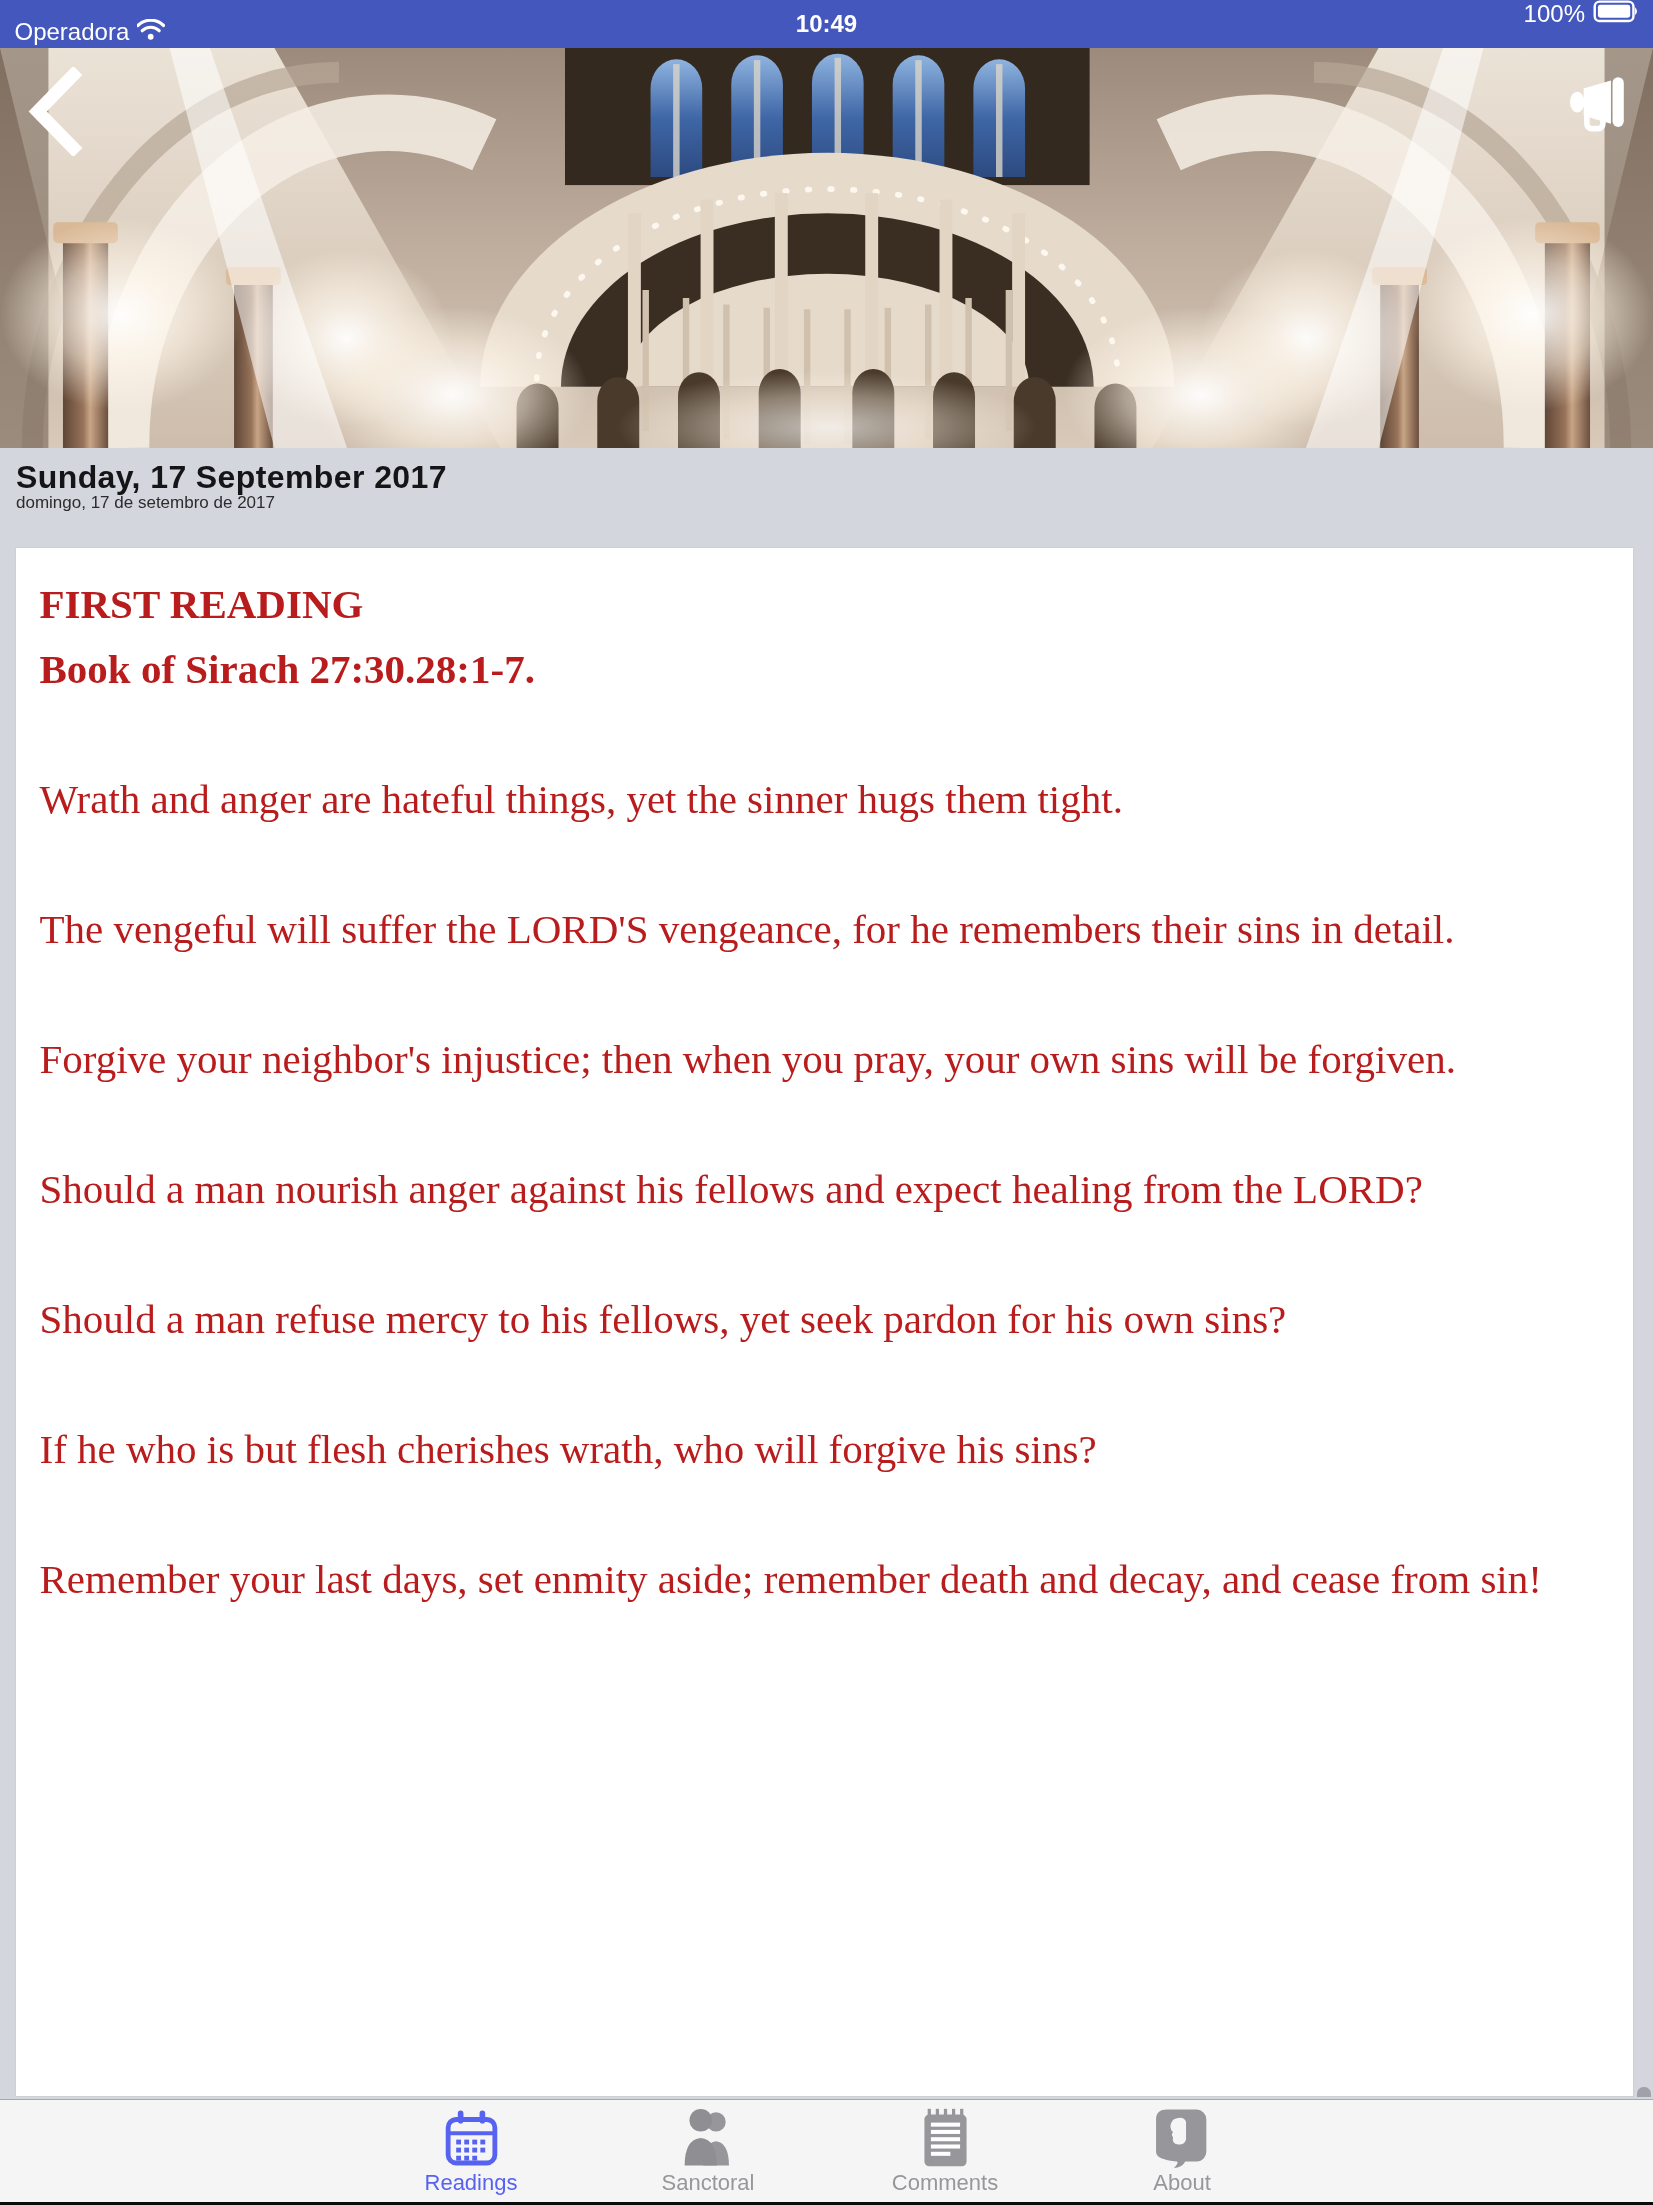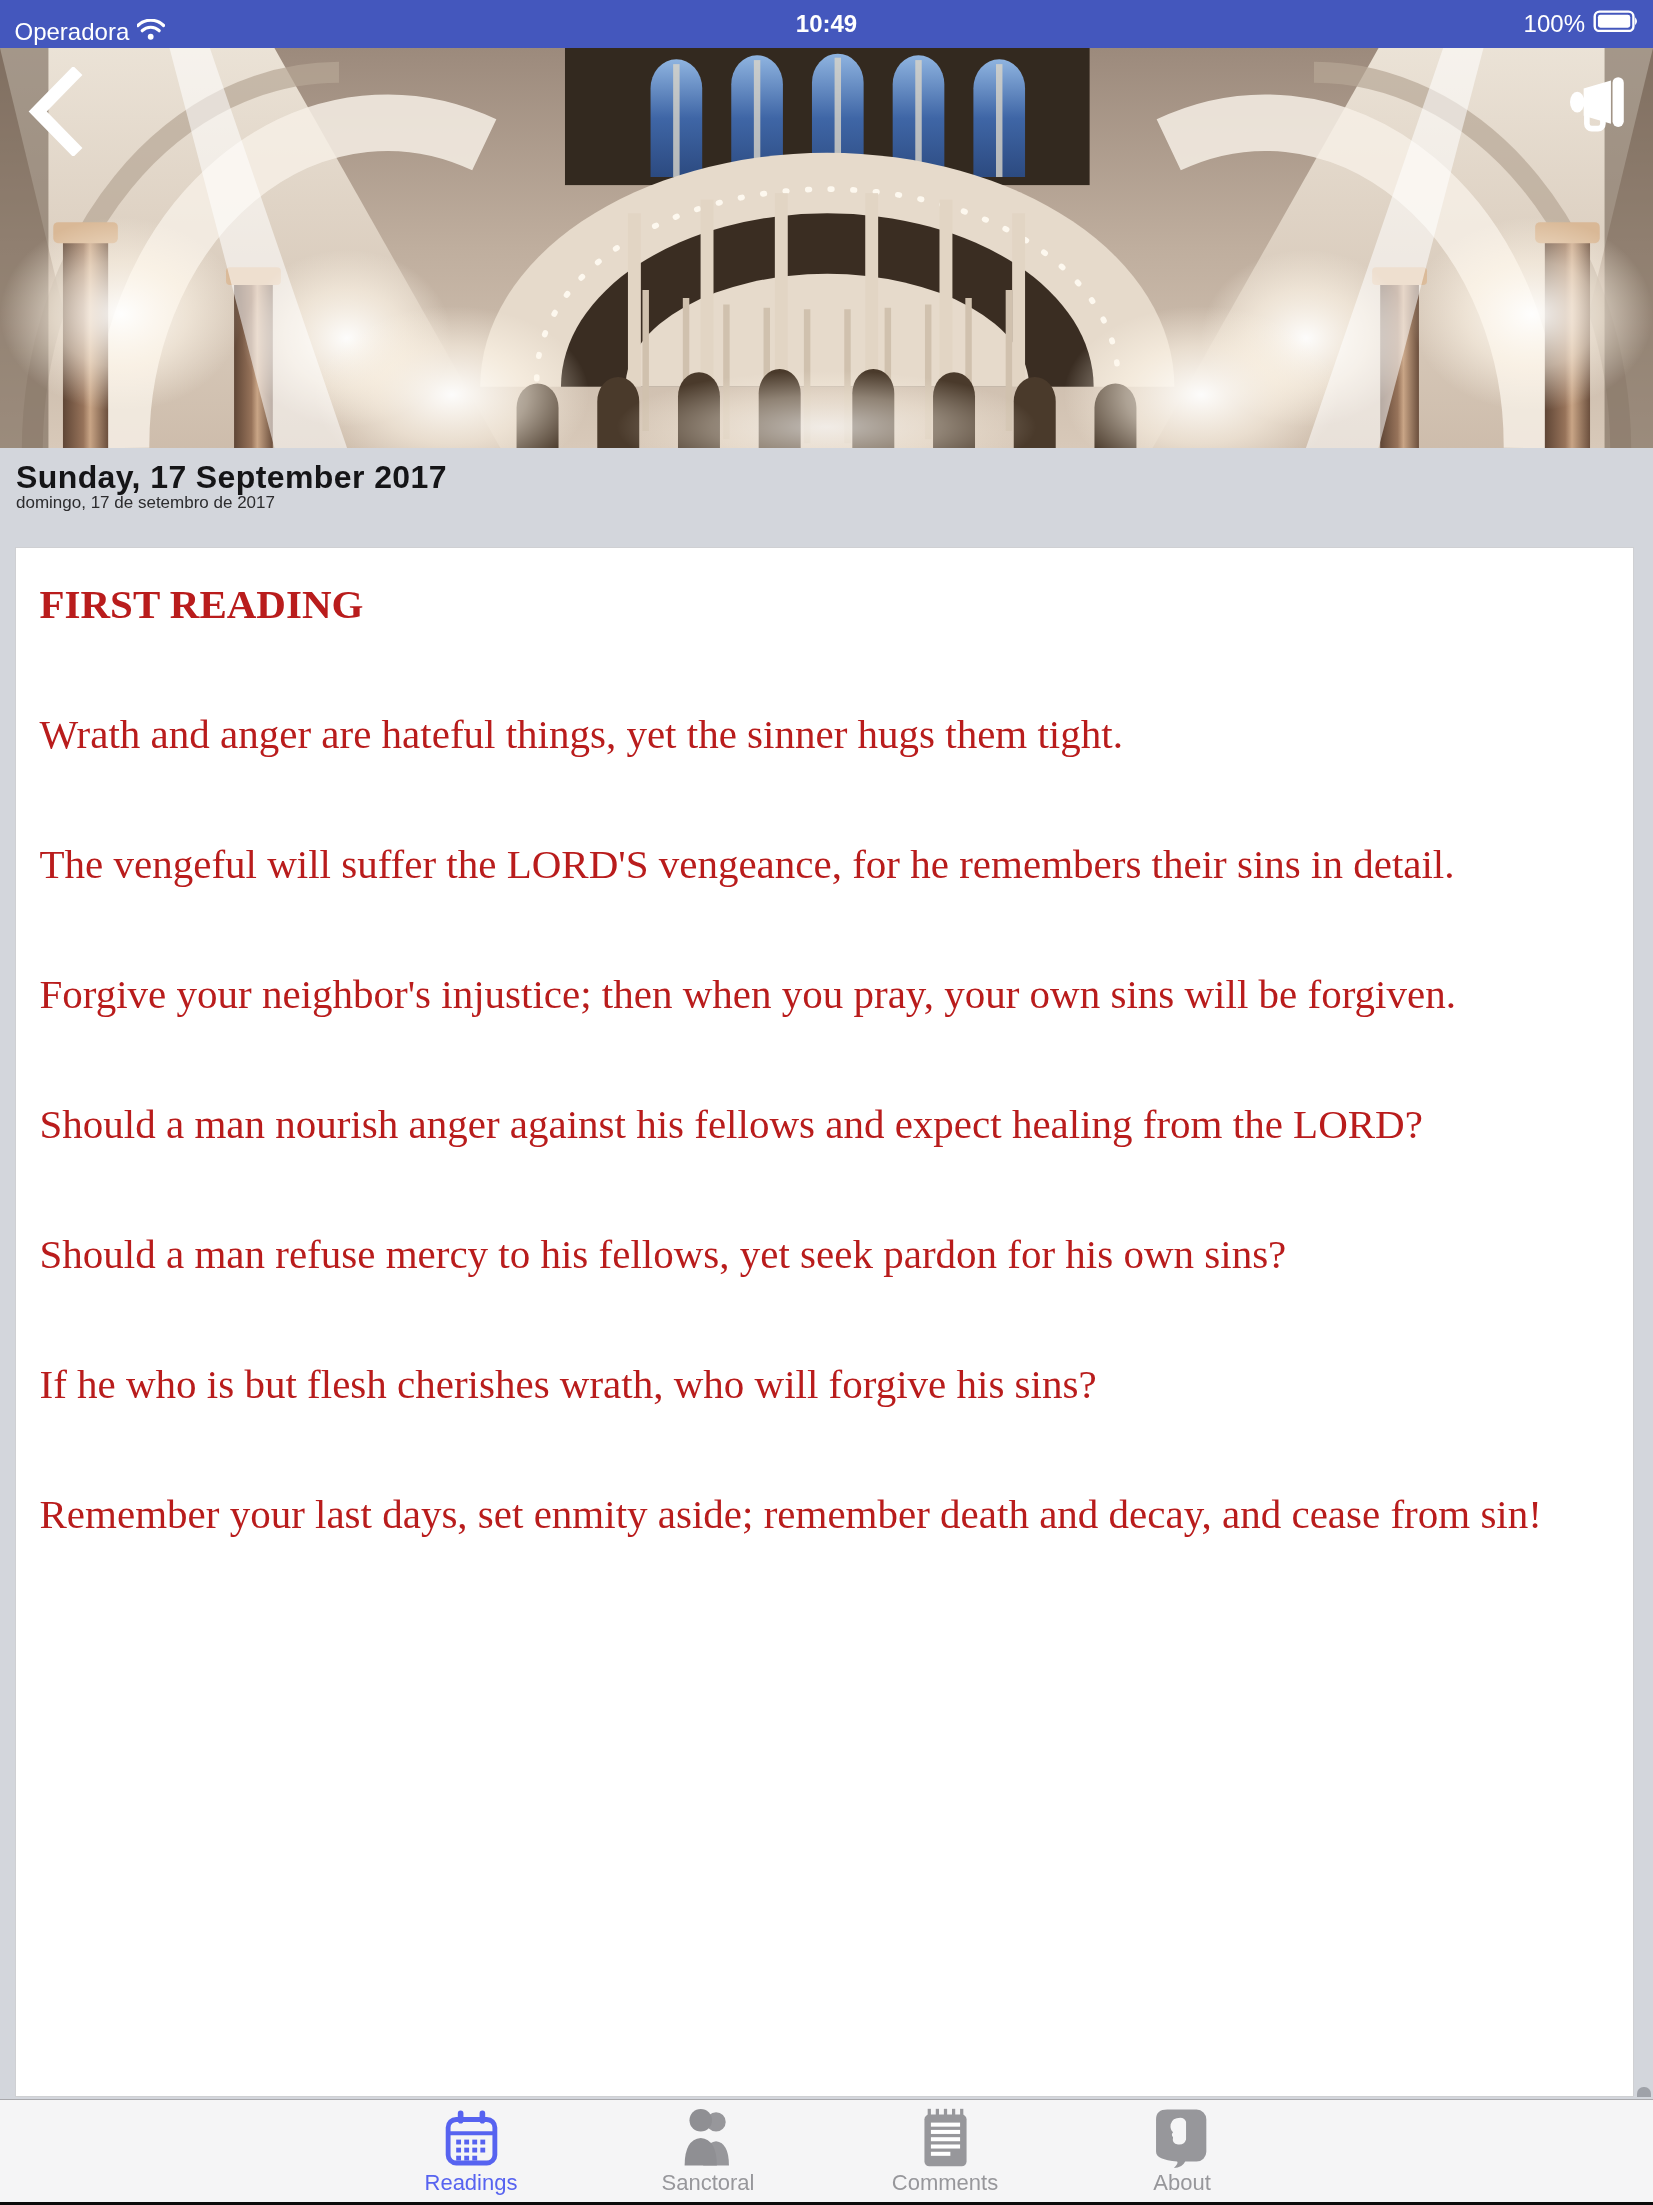--- a/index.html
+++ b/index.html
@@ -13,21 +13,21 @@
 
   
   .status-bar {
     position:absolute; top:0; left:0; width:1653px; height:48px;
     background:#4457bd; color:#fff;
     display:flex; align-items:center;
     font-size:24px;
   }
   .sb-left { position:absolute; left:14.5px; top:0; height:64px; display:flex; align-items:center; gap:8px; }
   .sb-center { position:absolute; left:0; width:100%; text-align:center; font-weight:600; }
-  .sb-right { position:absolute; right:13px; top:0; height:48px; display:flex; align-items:center; gap:8px; }
+  .sb-right { position:absolute; right:13px; top:0; height:48px; display:flex; align-items:flex-start; gap:8px; }
 
   
   .photo-header { position:absolute; top:48px; left:0; width:1653px; height:400px; overflow:hidden; }
   .photo-header svg.scene { position:absolute; top:0; left:0; }
   .back-btn { position:absolute; left:22.6px; top:19.4px; width:65px; height:89px; cursor:pointer; }
   .audio-btn { position:absolute; right:26px; top:24px; width:61px; height:65px; cursor:pointer; }
 
   
   .date-band { position:absolute; top:449px; left:0; width:1490px; height:98px; background:#d3d6dc; }
   .date-en { position:absolute; left:16px; top:9.7px; font-size:32px; font-weight:700; color:#151517; letter-spacing:0.4px; }
@@ -248,20 +248,21 @@
 </div>
 
 <div class="date-band">
   <div class="date-en">Sunday, 17 September 2017</div>
   <div class="date-pt">domingo, 17 de setembro de 2017</div>
 </div>
 
 <div class="content-card">
   <div class="reading-text">
     <h1>FIRST READING</h1>
+    <h2>Book of Sirach 27:30.28:1-7.</h2>
     <p>Wrath and anger are hateful things, yet the sinner hugs them tight.</p>
     <p>The vengeful will suffer the LORD'S vengeance, for he remembers their sins in detail.</p>
     <p>Forgive your neighbor's injustice; then when you pray, your own sins will be forgiven.</p>
     <p>Should a man nourish anger against his fellows and expect healing from the LORD?</p>
     <p>Should a man refuse mercy to his fellows, yet seek pardon for his own sins?</p>
     <p>If he who is but flesh cherishes wrath, who will forgive his sins?</p>
     <p>Remember your last days, set enmity aside; remember death and decay, and cease from sin!</p>
   </div>
 </div>
 

